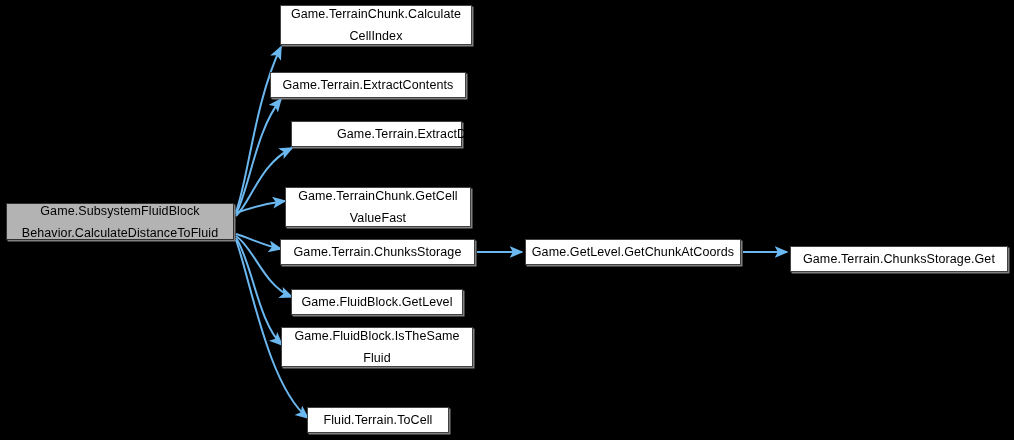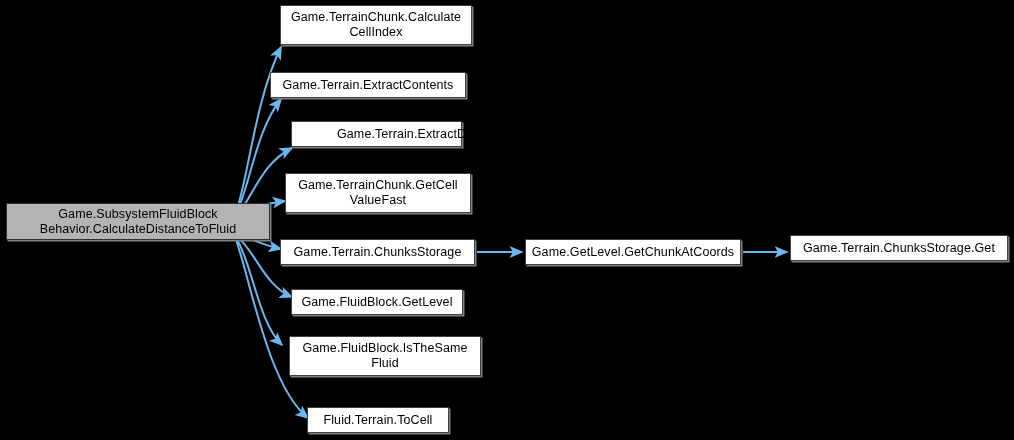--- a/index.html
+++ b/index.html
@@ -24,21 +24,21 @@
     pointer-events: none;
   }
   .node {
     position: absolute;
     box-sizing: border-box;
     display: flex;
     align-items: center;
     justify-content: center;
     text-align: center;
     font-size: 12.5px;
-    line-height: 15px;
+    line-height: 22px;
     letter-spacing: 0.1px;
     color: #000000;
     background: #ffffff;
     border: 1px solid #404040;
     box-shadow: 1.5px 1.5px 0 0 #808080;
     white-space: pre-line;
     padding: 0 4px;
     cursor: pointer;
   }
   .node.root {
@@ -65,29 +65,29 @@
       <path d="M 236,216 C 252,200 260,164 292,148" fill="none" stroke="#6bb7f0" stroke-width="2" marker-end="url(#arrowhead)"></path>
       <path d="M 236,213 C 250,208 262,204 285,201" fill="none" stroke="#6bb7f0" stroke-width="2" marker-end="url(#arrowhead)"></path>
       <path d="M 236,234 C 250,238 262,245 281,249" fill="none" stroke="#6bb7f0" stroke-width="2" marker-end="url(#arrowhead)"></path>
       <path d="M 236,236 C 254,248 264,286 292,297" fill="none" stroke="#6bb7f0" stroke-width="2" marker-end="url(#arrowhead)"></path>
       <path d="M 236,238 C 252,262 258,322 282,345" fill="none" stroke="#6bb7f0" stroke-width="2" marker-end="url(#arrowhead)"></path>
       <path d="M 236,240 C 250,278 268,386 308,418" fill="none" stroke="#6bb7f0" stroke-width="2" marker-end="url(#arrowhead)"></path>
       <path d="M 477,252 L 522,252" fill="none" stroke="#6bb7f0" stroke-width="2" marker-end="url(#arrowhead)"></path>
       <path d="M 743,252 L 787,252" fill="none" stroke="#6bb7f0" stroke-width="2" marker-end="url(#arrowhead)"></path>
     </svg>
   <div id="node-layer">
-      <div class="node root" style="left: 6px; top: 203px; width: 264px; height: 37px;"><span class="node-label">Game.SubsystemFluidBlock
+      <div class="node root" style="left: 6px; top: 203px; width: 228px; height: 37px;"><span class="node-label">Game.SubsystemFluidBlock
 Behavior.CalculateDistanceToFluid</span></div>
       <div class="node" style="left: 280px; top: 5px; width: 192px; height: 40px;"><span class="node-label">Game.TerrainChunk.Calculate
 CellIndex</span></div>
       <div class="node" style="left: 270px; top: 72px; width: 196px; height: 26px;"><span class="node-label">Game.Terrain.ExtractContents</span></div>
       <div class="node" style="left: 291px; top: 121px; width: 171px; height: 26px; padding-left: 45px;"><span class="node-label">Game.Terrain.ExtractData</span></div>
-      <div class="node" style="left: 285px; top: 173px; width: 186px; height: 40px;"><span class="node-label">Game.TerrainChunk.GetCell
+      <div class="node" style="left: 285px; top: 187px; width: 186px; height: 40px;"><span class="node-label">Game.TerrainChunk.GetCell
 ValueFast</span></div>
       <div class="node" style="left: 280px; top: 239px; width: 195px; height: 26px;"><span class="node-label">Game.Terrain.ChunksStorage</span></div>
       <div class="node" style="left: 291px; top: 289px; width: 172px; height: 26px; text-align: center;"><span class="node-label">Game.FluidBlock.GetLevel</span></div>
-      <div class="node" style="left: 281px; top: 336px; width: 192px; height: 40px; margin-left: 8px;"><span class="node-label">Game.FluidBlock.IsTheSame
+      <div class="node" style="left: 281px; top: 327px; width: 192px; height: 40px;"><span class="node-label">Game.FluidBlock.IsTheSame
 Fluid</span></div>
       <div class="node" style="left: 307px; top: 407px; width: 142px; height: 26px;"><span class="node-label">Fluid.Terrain.ToCell</span></div>
       <div class="node" style="left: 525px; top: 239px; width: 216px; height: 26px;"><span class="node-label">Game.GetLevel.GetChunkAtCoords</span></div>
-      <div class="node" style="left: 790px; top: 235px; width: 218px; height: 26px;"><span class="node-label">Game.Terrain.ChunksStorage.Get</span></div>
+      <div class="node" style="left: 790px; top: 246px; width: 218px; height: 26px;"><span class="node-label">Game.Terrain.ChunksStorage.Get</span></div>
     </div>
 </div>
 
 </body></html>

